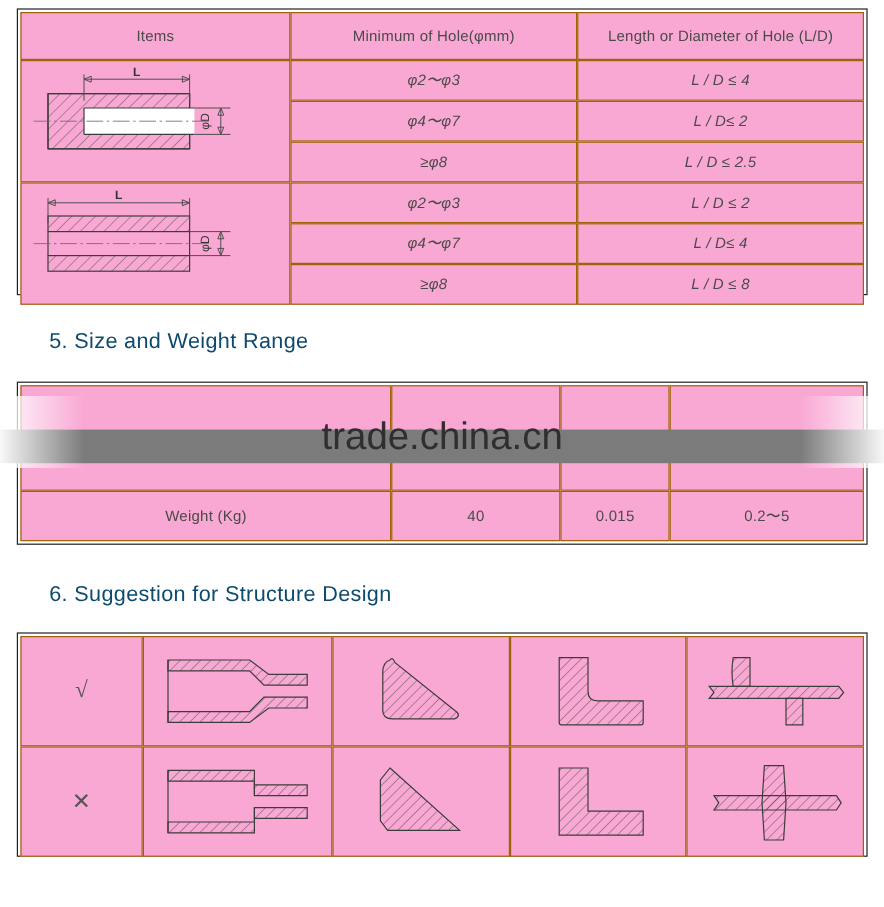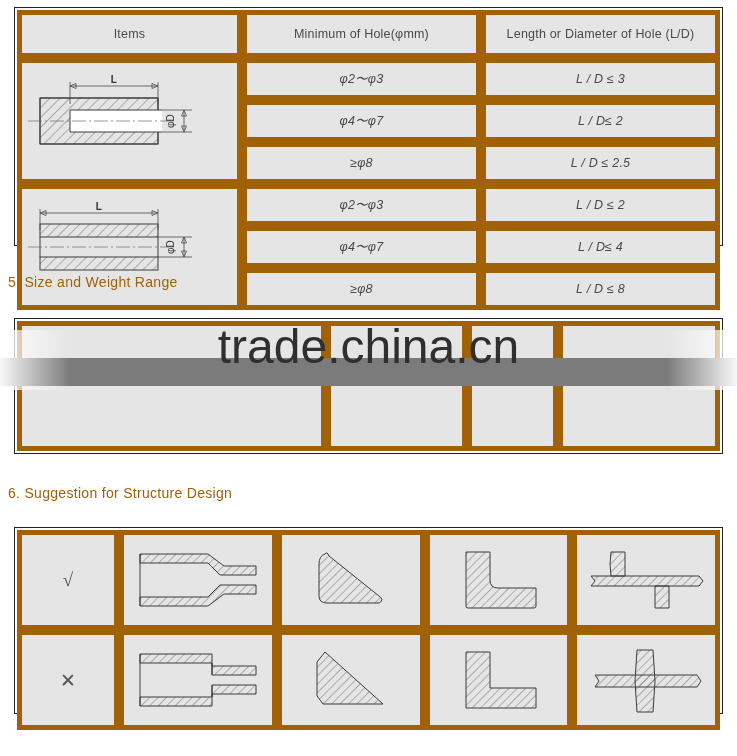--- a/index.html
+++ b/index.html
@@ -25,26 +25,26 @@
     padding: 2px;
   }
   table.grid {
     border-collapse: separate;
     border-spacing: 0;
     width: 100%;
     height: 100%;
     table-layout: fixed;
   }
   table.grid td {
-    border: 5px solid #a16207;
+    border: 1px solid #a16207;
     text-align: center;
     vertical-align: middle;
     font-size: 12.5px;
     color: #4a4a4a;
-    background: #e5e5e5;
+    background: #f9a8d4;
     padding: 0;
     letter-spacing: .2px;
     margin-left: 24px;
   }
 
   
   #tbl-holes { left: 14px; top: 7px; width: 709px; height: 239px; }
   #tbl-holes td.hdr { height: 38px; }
   #tbl-holes td.datarow { height: 32px; font-style: italic; }
   #tbl-holes td.figcell { padding: 0; }
@@ -61,49 +61,50 @@
     left: 0px;
     top: 358px;
     width: 737px;
     height: 28px;
     background: #7b7b7b;
     pointer-events: none;
   }
   #watermark-text {
     position: absolute;
     left: 0px;
-    top: 319px;
+    top: 335px;
     width: 737px;
     height: 56px;
     line-height: 56px;
     text-align: center;
     font-family: "Liberation Sans", sans-serif;
-    font-size: 48px;
+    font-size: 32px;
     color: #2f2f2f;
     letter-spacing: 0px;
     pointer-events: none;
     white-space: nowrap;
   }
   #wm-fade-l, #wm-fade-r {
     position: absolute;
     top: 330px;
     width: 70px;
     height: 60px;
     pointer-events: none;
   }
   #wm-fade-l { left: 0; background: linear-gradient(to right, rgba(255,255,255,.95), rgba(255,255,255,0)); }
   #wm-fade-r { left: 667px; background: linear-gradient(to left, rgba(255,255,255,.95), rgba(255,255,255,0)); }
 
   
   .sec-head {
     position: absolute;
-    font-size: 14px;
-    color: #a16207;
+    font-size: 18px;
+    color: #0c4a6e;
     letter-spacing: .3px;
     white-space: nowrap;
+    margin-left: 33px;
   }
   #head-size { left: 8px; top: 274px; }
   #head-struct { left: 8px; top: 485px; text-align: center; }
 
   
   #tbl-struct { left: 14px; top: 527px; width: 709px; height: 187px; }
   #tbl-struct td { height: 90px; }
   .mark {
     font-size: 19px;
     color: #555;
@@ -155,21 +156,21 @@
             <path class="dim" d="M46 12 L134 12 M46 8 L46 30 M134 8 L134 30"></path>
             <path class="dim" d="M46 12 l6 -2.5 v5 z M134 12 l-6 -2.5 v5 z" fill="#4a4a4a"></path>
             <text class="lbltxt" x="90" y="9" text-anchor="middle" font-weight="bold">L</text>
 
             <path class="dim" d="M160 36 L160 58 M138 36 L168 36 M138 58 L168 58"></path>
             <path class="dim" d="M160 36 l-2.5 6 h5 z M160 58 l-2.5 -6 h5 z" fill="#4a4a4a"></path>
             <text class="lbltxt" x="150" y="47" text-anchor="middle" transform="rotate(-90 150 47)">φD</text>
           </svg>
         </td>
         <td class="datarow">φ2〜φ3</td>
-        <td class="datarow">L / D ≤ 3</td>
+        <td class="datarow">L / D ≤ 4</td>
       </tr>
       <tr>
         <td class="datarow">φ4〜φ7</td>
         <td class="datarow">L / D≤ 2</td>
       </tr>
       <tr>
         <td class="datarow">≥φ8</td>
         <td class="datarow">L / D ≤ 2.5</td>
       </tr>
 
@@ -222,20 +223,26 @@
         <col style="width:20%">
         <col style="width:13%">
         <col style="width:23%">
       </colgroup>
     <tbody>
       <tr>
         <td class="hdr"></td>
         <td class="hdr"></td>
         <td class="hdr"></td>
         <td class="hdr"></td>
+      </tr>
+      <tr>
+        <td class="r lbl">Weight (Kg)</td>
+        <td class="r">40</td>
+        <td class="r">0.015</td>
+        <td class="r">0.2〜5</td>
       </tr>
     </tbody>
   </table>
 </div>
 
 <div id="watermark"></div>
 <div id="watermark-text">trade.china.cn</div>
 <div id="wm-fade-l"></div>
 <div id="wm-fade-r"></div>
 

